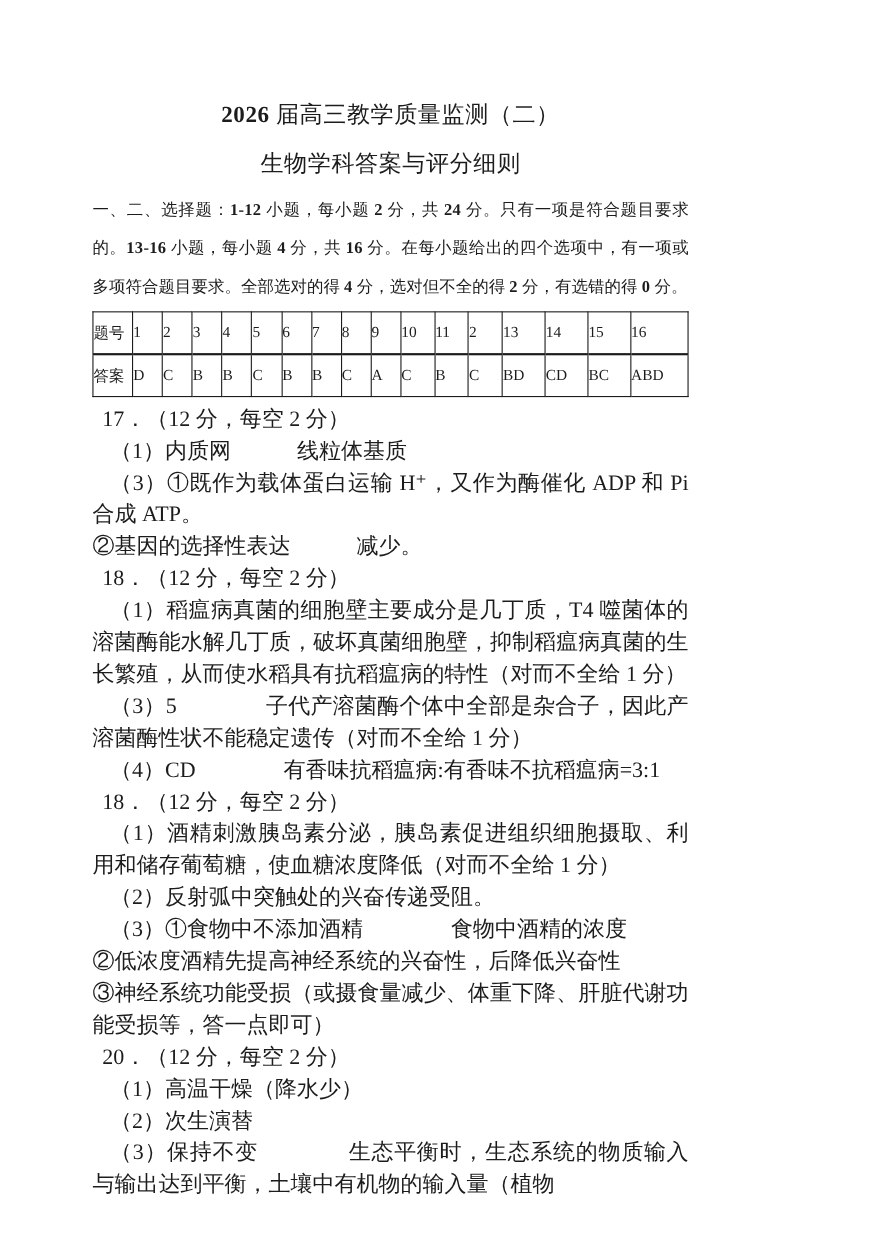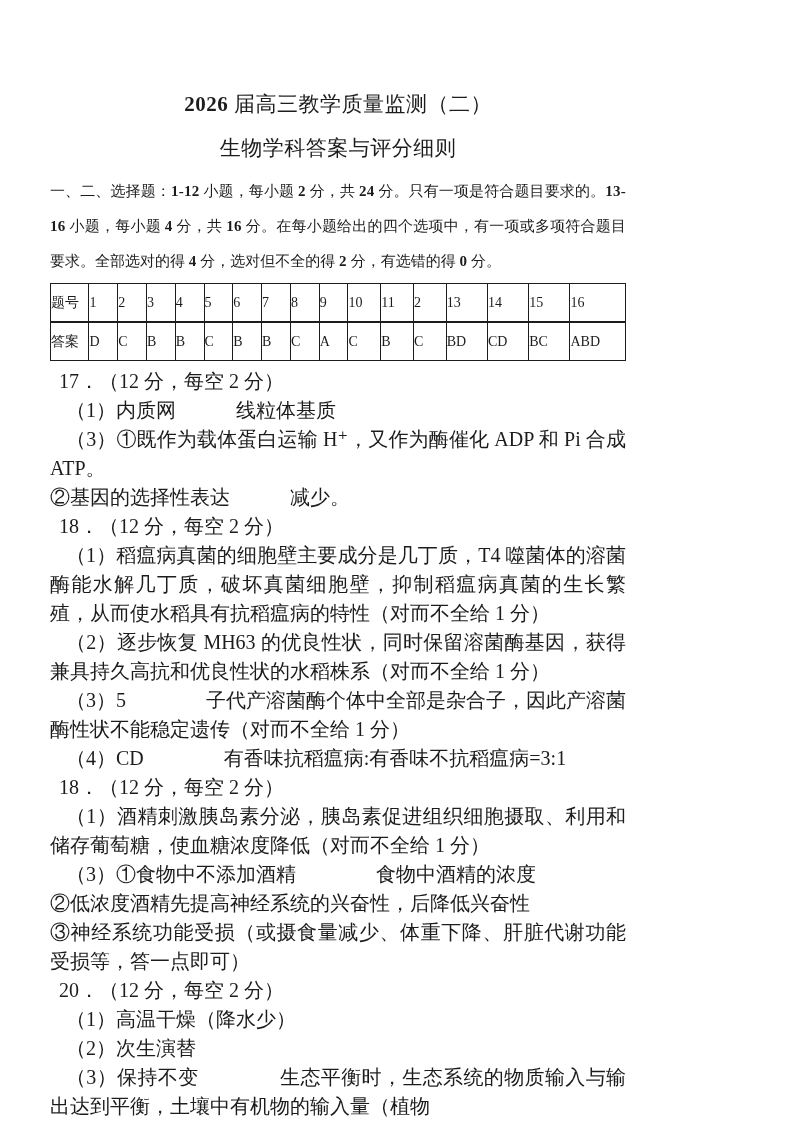--- a/index.html
+++ b/index.html
@@ -1,21 +1,21 @@
 <!DOCTYPE html>
 <html><head>
 <meta charset="utf-8">
 <style>
   html, body { margin: 0; padding: 0; background: #ffffff; }
   body {
     width: 794px; height: 1123px; overflow: hidden;
     font-family: "Liberation Serif", "DejaVu Serif", serif;
     color: #1c1c1c;
   }
-  .page { padding: 92px 62px 0 50px; box-sizing: border-box; width: 688px; }
+  .page { padding: 92px 62px 0 84px; box-sizing: border-box; width: 688px; }
 
   .doc-title, .doc-subtitle {
     text-align: center; font-size: 21px; line-height: 24px;
     font-weight: normal; margin: 0 0 20px 0; letter-spacing: 0.5px;
   }
   .doc-subtitle { margin: 0 0 14px 0; }
   .doc-title b { font-family: "Liberation Serif", "DejaVu Serif", serif; }
 
   .intro {
     font-size: 15px; line-height: 35px; text-align: justify;
@@ -103,27 +103,27 @@
   <div class="sections">
       <div>
         <p class="line heading">17．（12 分，每空 2 分）</p>
         <p class="line item">（1）内质网　　　线粒体基质</p>
         <p class="line item">（3）①既作为载体蛋白运输 H⁺，又作为酶催化 ADP 和 Pi 合成 ATP。</p>
         <p class="line cont">②基因的选择性表达　　　减少。</p>
       </div>
       <div>
         <p class="line heading">18．（12 分，每空 2 分）</p>
         <p class="line item">（1）稻瘟病真菌的细胞壁主要成分是几丁质，T4 噬菌体的溶菌酶能水解几丁质，破坏真菌细胞壁，抑制稻瘟病真菌的生长繁殖，从而使水稻具有抗稻瘟病的特性（对而不全给 1 分）</p>
-        <p class="line item">（2）逐步恢复 MH63 的优良性状，同时保留溶菌酶基因，获得兼具持久高抗和优良性状的水稻株系（对而不全给 1 分）</p>
         <p class="line item">（3）5　　　　子代产溶菌酶个体中全部是杂合子，因此产溶菌酶性状不能稳定遗传（对而不全给 1 分）</p>
         <p class="line item">（4）CD　　　　有香味抗稻瘟病:有香味不抗稻瘟病=3:1</p>
       </div>
       <div>
         <p class="line heading">18．（12 分，每空 2 分）</p>
         <p class="line item">（1）酒精刺激胰岛素分泌，胰岛素促进组织细胞摄取、利用和储存葡萄糖，使血糖浓度降低（对而不全给 1 分）</p>
+        <p class="line item">（2）反射弧中突触处的兴奋传递受阻。</p>
         <p class="line item">（3）①食物中不添加酒精　　　　食物中酒精的浓度</p>
         <p class="line cont">②低浓度酒精先提高神经系统的兴奋性，后降低兴奋性</p>
         <p class="line cont">③神经系统功能受损（或摄食量减少、体重下降、肝脏代谢功能受损等，答一点即可）</p>
       </div>
       <div>
         <p class="line heading">20．（12 分，每空 2 分）</p>
         <p class="line item">（1）高温干燥（降水少）</p>
         <p class="line item">（2）次生演替</p>
         <p class="line item">（3）保持不变　　　　生态平衡时，生态系统的物质输入与输出达到平衡，土壤中有机物的输入量（植物</p>
       </div>

